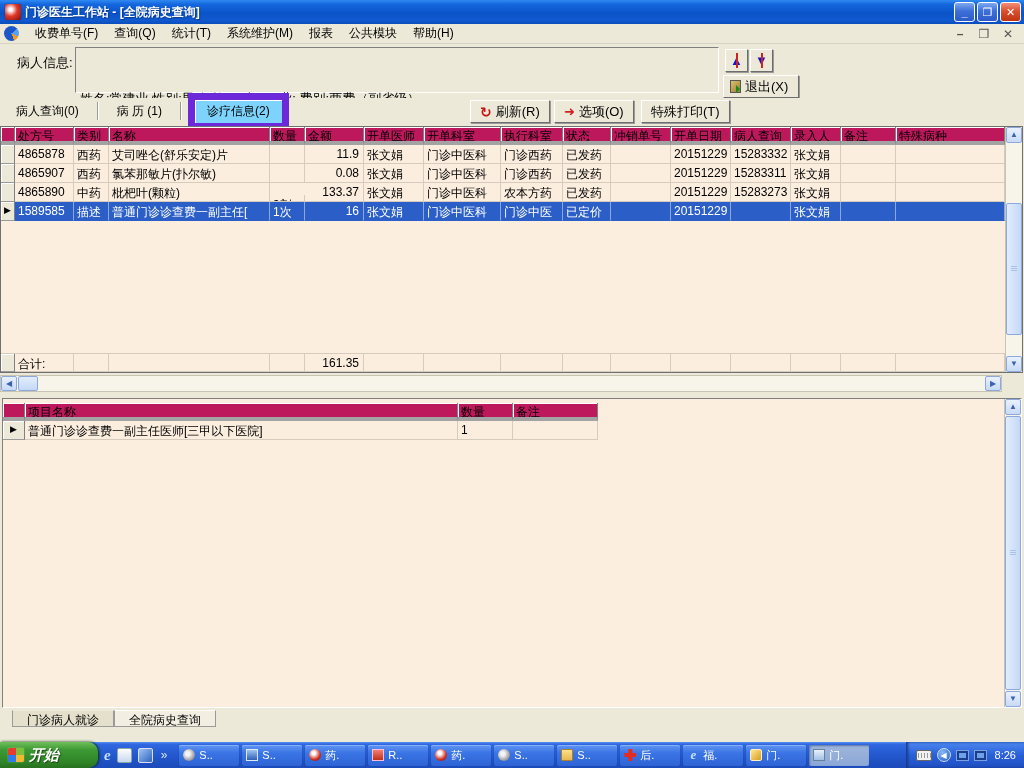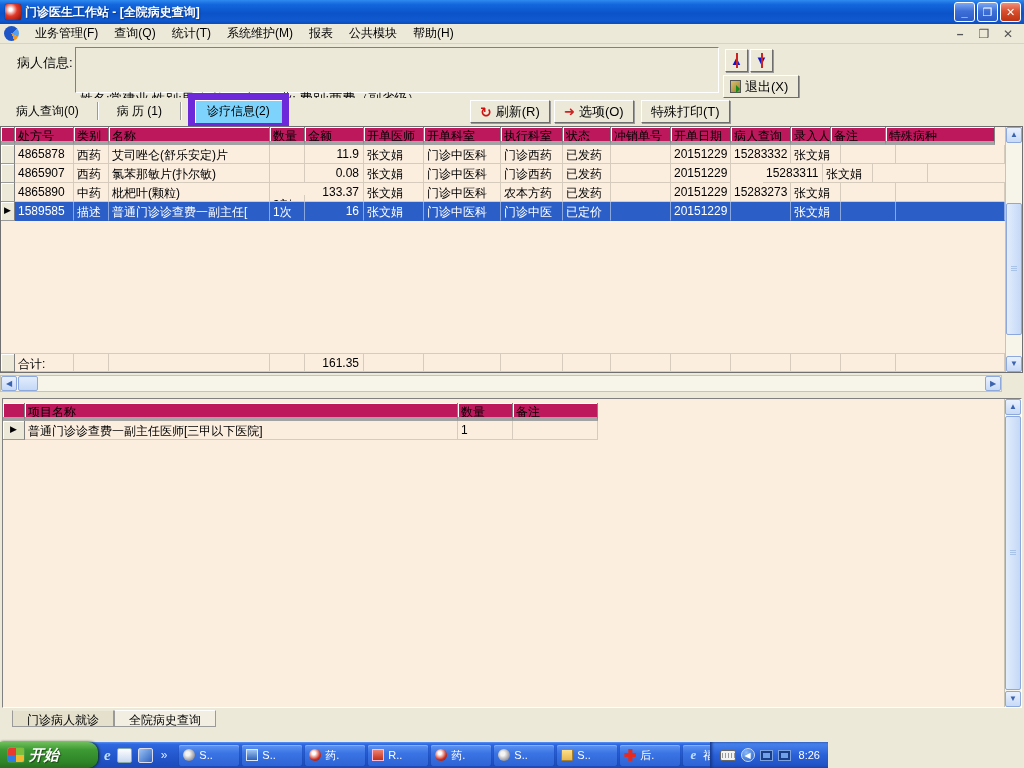--- a/index.html
+++ b/index.html
@@ -89,21 +89,21 @@
   .det-row{display:flex;height:19px;}
   .det-vscroll{position:absolute;right:0;top:0;bottom:0;width:17px;background:#F7F4EA;border-left:1px solid #C8C4B4;}
   
   .bottom-tabs{position:absolute;left:0;top:710px;width:1024px;height:17px;background:#ECE9D8;display:flex;padding-left:12px;}
   .btab{padding:1px 14px;border:1px solid #9a9a9a;border-top:1px solid #ECE9D8;white-space:nowrap;background:#E4E0CC;}
   .btab.active{background:#F2EFE2;border-top:1px solid #fff;font-weight:normal;}
   
   .statusbar{position:absolute;left:0;top:727px;width:1024px;height:15px;background:#ECE9D8;display:flex;gap:2px;padding:0 1px;}
   .sseg{border:1px solid;border-color:#9a9a9a #fff #fff #9a9a9a;padding:0 4px;white-space:nowrap;overflow:hidden;flex:none;line-height:13px;}
   
-  .taskbar{position:absolute;left:0;top:742px;width:828px;height:26px;
+  .taskbar{position:absolute;left:0;top:742px;width:1024px;height:26px;
     background:linear-gradient(180deg,#5A93F5 0%,#2F68E0 8%,#2458CE 50%,#1C4BBB 95%);display:flex;align-items:center;}
   .start-btn{height:26px;width:98px;flex:none;display:flex;align-items:center;gap:5px;padding-left:8px;
     background:linear-gradient(180deg,#6FBF5C 0%,#3D9A33 30%,#2E8326 80%,#27701F 100%);
     border-radius:0 10px 10px 0;box-shadow:1px 0 3px #0A2A0A;color:#fff;font-size:15px;font-weight:bold;font-style:italic;text-shadow:1px 1px 1px #1A4A12;}
   .flag-icon{width:16px;height:14px;border-radius:2px;
     background:conic-gradient(from 0deg,#7DBF3C 0 90deg,#F2B82E 0 180deg,#2F7CE8 0 270deg,#E83A2E 0 360deg);
     box-shadow:0 0 1px #fff;}
   .qlaunch{display:flex;align-items:center;gap:6px;padding:0 6px;flex:none;}
   .ql-ico{width:15px;height:15px;border-radius:2px;}
   .ql-ie{color:#BFE0FF;font-weight:bold;font-style:italic;font-size:15px;width:auto;line-height:15px;font-family:"Liberation Serif",serif;}
@@ -146,21 +146,21 @@
     <span class="win-btns">
       <span class="win-btn">_</span>
       <span class="win-btn">❐</span>
       <span class="win-btn close">✕</span>
     </span>
   </div>
 
   <div class="menubar">
     <span class="menu-app-icon"></span>
     <span id="menu-items" style="display:flex;">
-        <div class="menu-item">业务管理(F)</div>
+        <div class="menu-item">收费单号(F)</div>
         <div class="menu-item">查询(Q)</div>
         <div class="menu-item">统计(T)</div>
         <div class="menu-item">系统维护(M)</div>
         <div class="menu-item">报表</div>
         <div class="menu-item">公共模块</div>
         <div class="menu-item">帮助(H)</div>
       </span>
     <span class="mdi-btns">
       <span class="mdi-btn">–</span>
       <span class="mdi-btn">❐</span>
@@ -212,21 +212,21 @@
           <div class="hcell" style="width: 161px;">名称</div>
           <div class="hcell" style="width: 35px;">数量</div>
           <div class="hcell" style="width: 59px;">金额</div>
           <div class="hcell" style="width: 60px;">开单医师</div>
           <div class="hcell" style="width: 77px;">开单科室</div>
           <div class="hcell" style="width: 62px;">执行科室</div>
           <div class="hcell" style="width: 48px;">状态</div>
           <div class="hcell" style="width: 60px;">冲销单号</div>
           <div class="hcell" style="width: 60px;">开单日期</div>
           <div class="hcell" style="width: 60px;">病人查询</div>
-          <div class="hcell" style="width: 40px;">录入人</div>
+          <div class="hcell" style="width: 50px;">录入人</div>
           <div class="hcell" style="width: 55px;">备注</div>
           <div class="hcell" style="width: 109px;">特殊病种</div>
         </div>
       <div id="grid-rows" style="display:flex;flex-direction:column;">
           <div class="grow">
             <div class="selcell" style="width: 14px;"></div>
             <div class="gcell" style="width: 59px;">4865878</div>
             <div class="gcell" style="width: 35px;">西药</div>
             <div class="gcell" style="width: 161px;">艾司唑仑(舒乐安定)片</div>
             <div class="gcell" style="width: 35px;"></div>
@@ -248,21 +248,21 @@
             <div class="gcell" style="width: 35px;">西药</div>
             <div class="gcell" style="width: 161px;">氯苯那敏片(扑尔敏)</div>
             <div class="gcell" style="width: 35px;"></div>
             <div class="gcell num" style="width: 59px;">0.08</div>
             <div class="gcell" style="width: 60px;">张文娟</div>
             <div class="gcell" style="width: 77px;">门诊中医科</div>
             <div class="gcell" style="width: 62px;">门诊西药</div>
             <div class="gcell" style="width: 48px;">已发药</div>
             <div class="gcell" style="width: 60px;"></div>
             <div class="gcell" style="width: 60px;">20151229</div>
-            <div class="gcell" style="width: 60px; margin-left: 32px;">15283311</div>
+            <div class="gcell" style="width: 60px;">15283311</div>
             <div class="gcell" style="width: 50px;">张文娟</div>
             <div class="gcell" style="width: 55px;"></div>
             <div class="gcell" style="width: 109px;"></div>
           </div>
           <div class="grow">
             <div class="selcell" style="width: 14px;"></div>
             <div class="gcell" style="width: 59px;">4865890</div>
             <div class="gcell" style="width: 35px;">中药</div>
             <div class="gcell" style="width: 161px;">枇杷叶(颗粒)</div>
             <div class="gcell" style="width: 35px; margin-top: 12px;">3剂</div>

